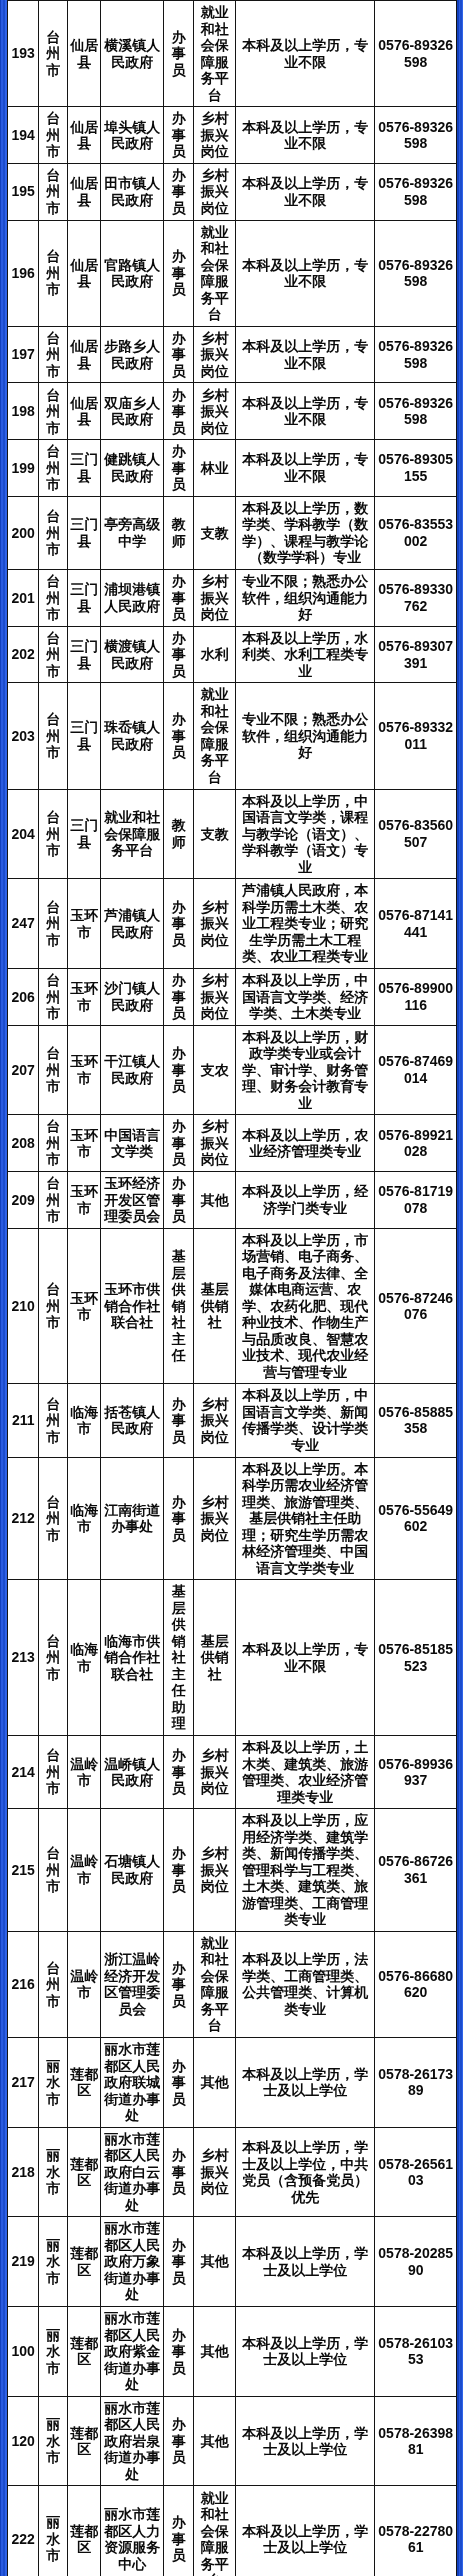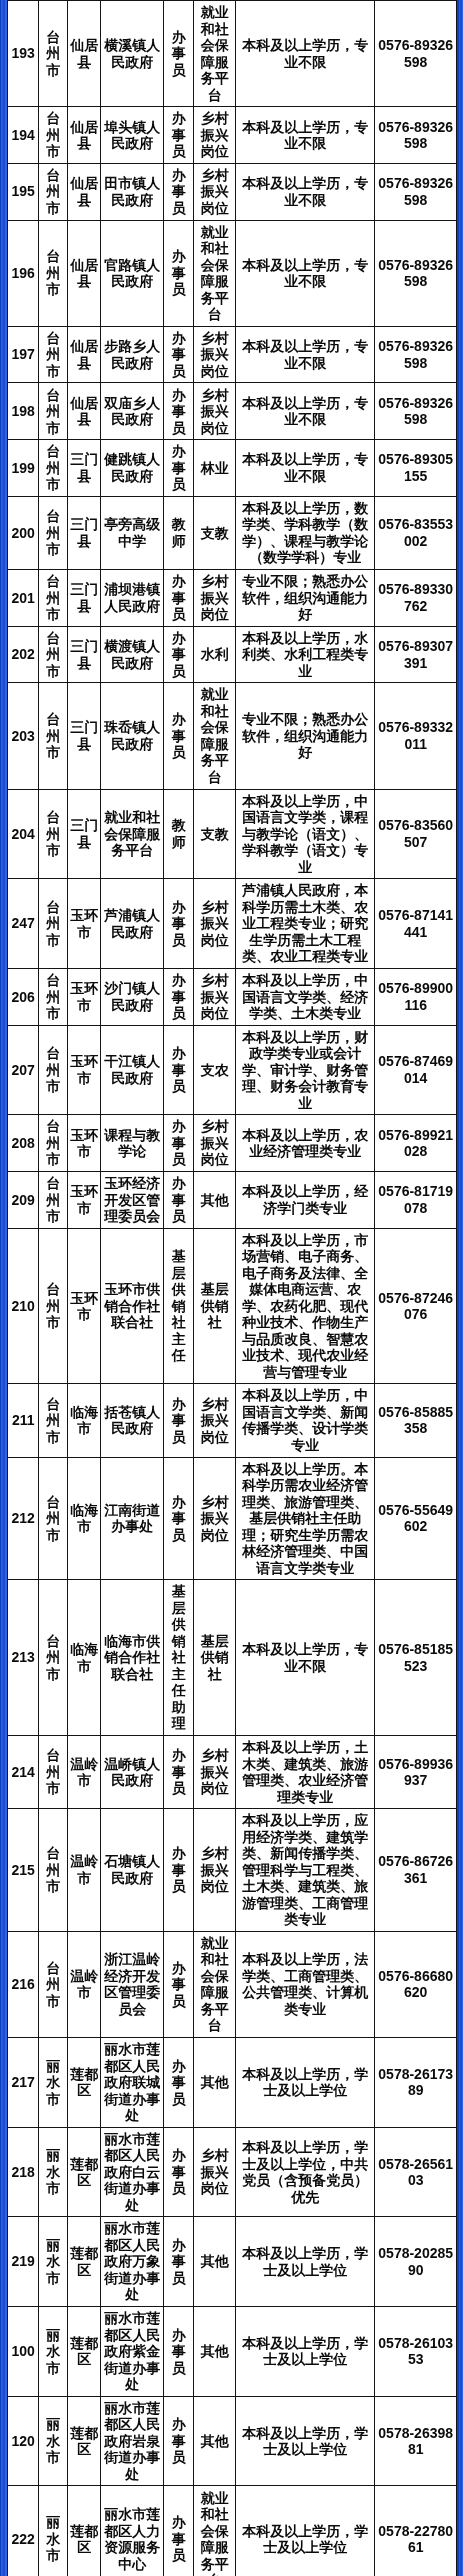--- a/index.html
+++ b/index.html
@@ -209,21 +209,21 @@
             <td class="col-org">干江镇人民政府</td>
             <td class="col-post">办事员</td>
             <td class="col-type">支农</td>
             <td class="col-req">本科及以上学历，财政学类专业或会计学、审计学、财务管理、财务会计教育专业</td>
             <td class="col-phone">0576-87469014</td>
           </tr>
           <tr>
             <td class="col-num">208</td>
             <td class="col-city">台州市</td>
             <td class="col-county">玉环市</td>
-            <td class="col-org">课程与教学论</td>
+            <td class="col-org">中国语言文学类</td>
             <td class="col-post">办事员</td>
             <td class="col-type">乡村振兴岗位</td>
             <td class="col-req">本科及以上学历，农业经济管理类专业</td>
             <td class="col-phone">0576-89921028</td>
           </tr>
           <tr>
             <td class="col-num">209</td>
             <td class="col-city">台州市</td>
             <td class="col-county">玉环市</td>
             <td class="col-org">玉环经济开发区管理委员会</td>

